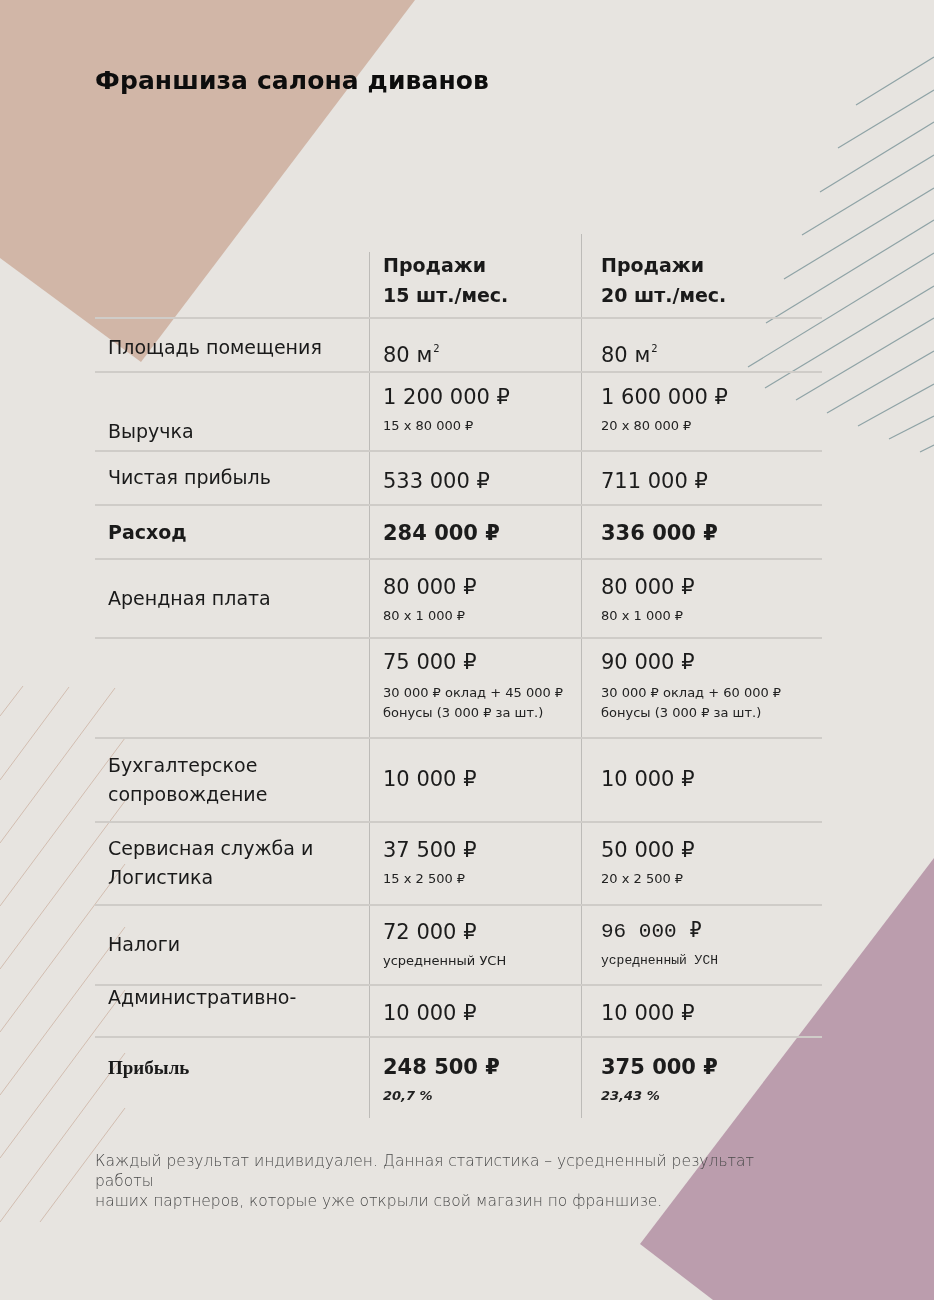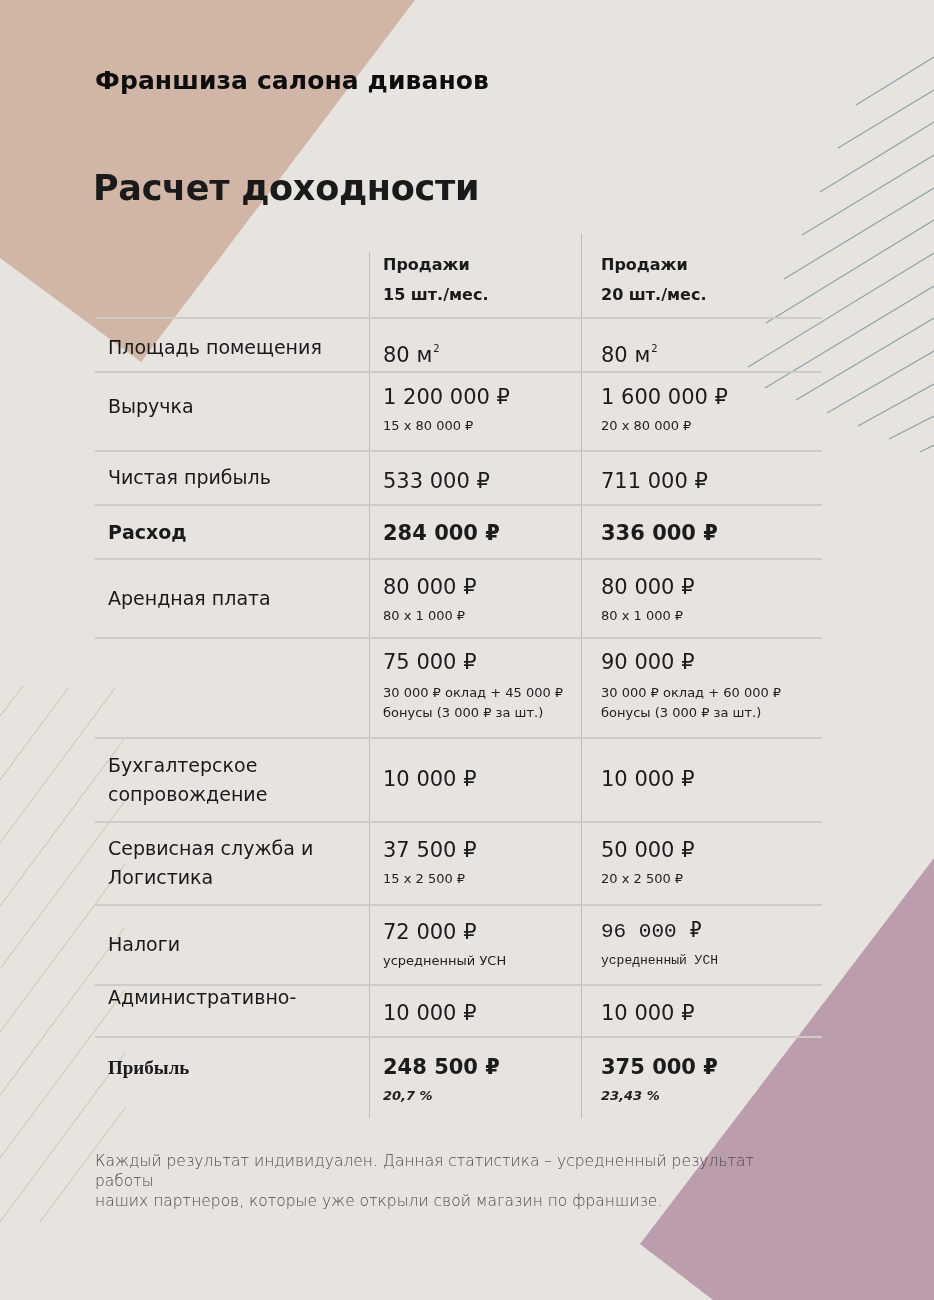--- a/index.html
+++ b/index.html
@@ -19,21 +19,21 @@
   .title {
     position: absolute; left: 93px; top: 168px;
     font-size: 35px; font-weight: bold; color: #1a1a1a; letter-spacing: -0.3px;
   }
 
   
   .vline { position: absolute; width: 1px; background: #bdbbb8; }
   .hline { position: absolute; left: 95px; width: 727px; height: 2px; background: #cfccc8; }
 
   .col-head {
-    position: absolute; top: 250px; font-size: 16px; font-weight: bold; line-height: 30px; color: #1a1a1a;
+    position: absolute; top: 250px; font-size: 19px; font-weight: bold; line-height: 30px; color: #1a1a1a;
   }
   .cell { position: absolute; }
   .label { position: absolute; left: 108px; font-size: 19px; line-height: 29px; color: #1a1a1a; }
   .label.bold { font-weight: bold; }
   .val { font-size: 21px; line-height: 26px; color: #1c1c1c; white-space: nowrap; }
   .val.bold { font-weight: bold; }
   .sub { font-size: 13px; line-height: 20px; color: #222; margin-top: 6px; white-space: nowrap; }
   .sub.italic { font-style: italic; font-weight: bold; }
   sup { font-size: 10px; vertical-align: 10px; margin-left: 1px; }
 
@@ -72,21 +72,20 @@
     <line x1="0" y1="1032" x2="125" y2="864"></line>
     <line x1="0" y1="1095" x2="125" y2="927"></line>
     <line x1="0" y1="1158" x2="125" y2="990"></line>
     <line x1="0" y1="1222" x2="125" y2="1053"></line>
     <line x1="40" y1="1222" x2="125" y2="1108"></line>
   </g>
 </svg>
 
 <div class="content">
   <div class="brand">Франшиза салона диванов</div>
-  <div class="title">Расчет доходности</div>
 
   <div class="vline" style="left:369px; top:252px; height:866px;"></div>
   <div class="vline" style="left:581px; top:234px; height:884px;"></div>
   <div class="hline" style="top:317px;"></div>
   <div class="hline" style="top:371px;"></div>
   <div class="hline" style="top:450px;"></div>
   <div class="hline" style="top:504px;"></div>
   <div class="hline" style="top:558px;"></div>
   <div class="hline" style="top:637px;"></div>
   <div class="hline" style="top:737px;"></div>
@@ -105,21 +104,21 @@
   </div>
 
   <div class="label" style="top:333px;">Площадь помещения</div>
   <div class="cell" style="left:383px; top:336px;">
     <div class="val"><span>80 м</span><sup>2</sup></div>
   </div>
   <div class="cell" style="left:601px; top:336px;">
     <div class="val"><span>80 м</span><sup>2</sup></div>
   </div>
 
-  <div class="label" style="top:392px;">Выручка</div>
+  <div class="label" style="top:417px;">Выручка</div>
   <div class="cell" style="left:383px; top:384px;">
     <div class="val">1 200 000 ₽</div>
     <div class="sub">15 x 80 000 ₽</div>
   </div>
   <div class="cell" style="left:601px; top:384px;">
     <div class="val">1 600 000 ₽</div>
     <div class="sub">20 x 80 000 ₽</div>
   </div>
 
   <div class="label" style="top:463px;">Чистая прибыль</div>

